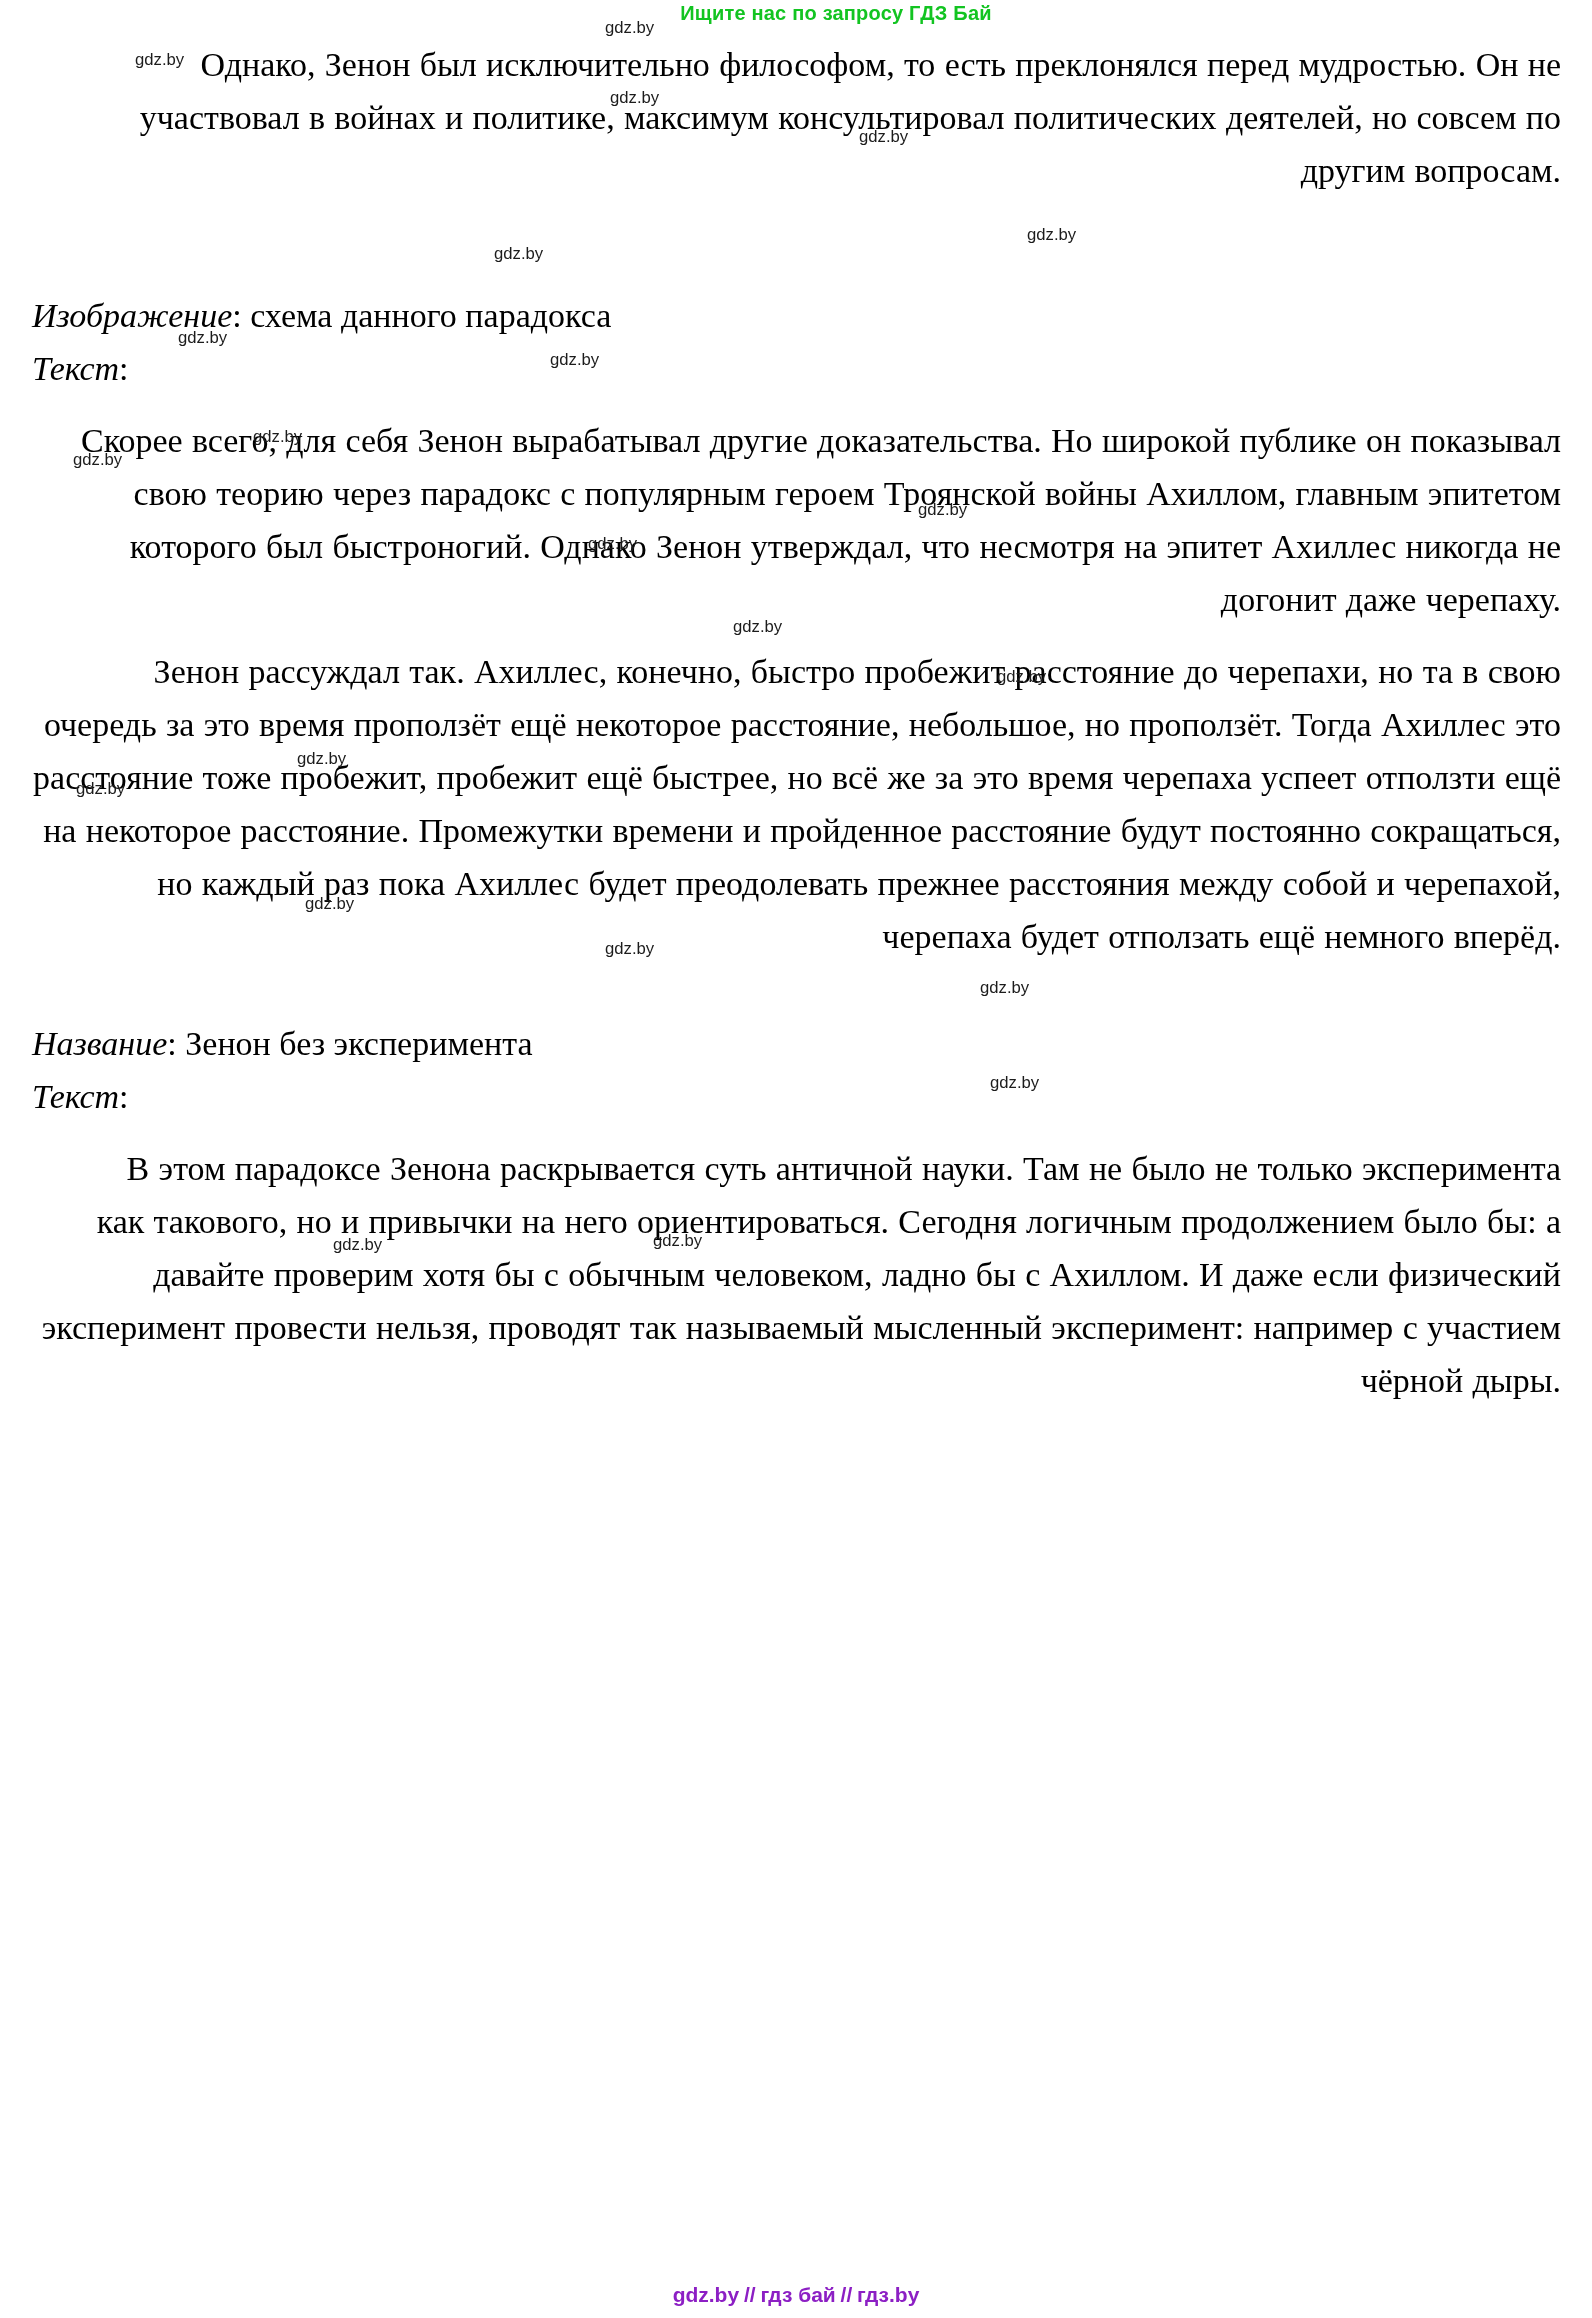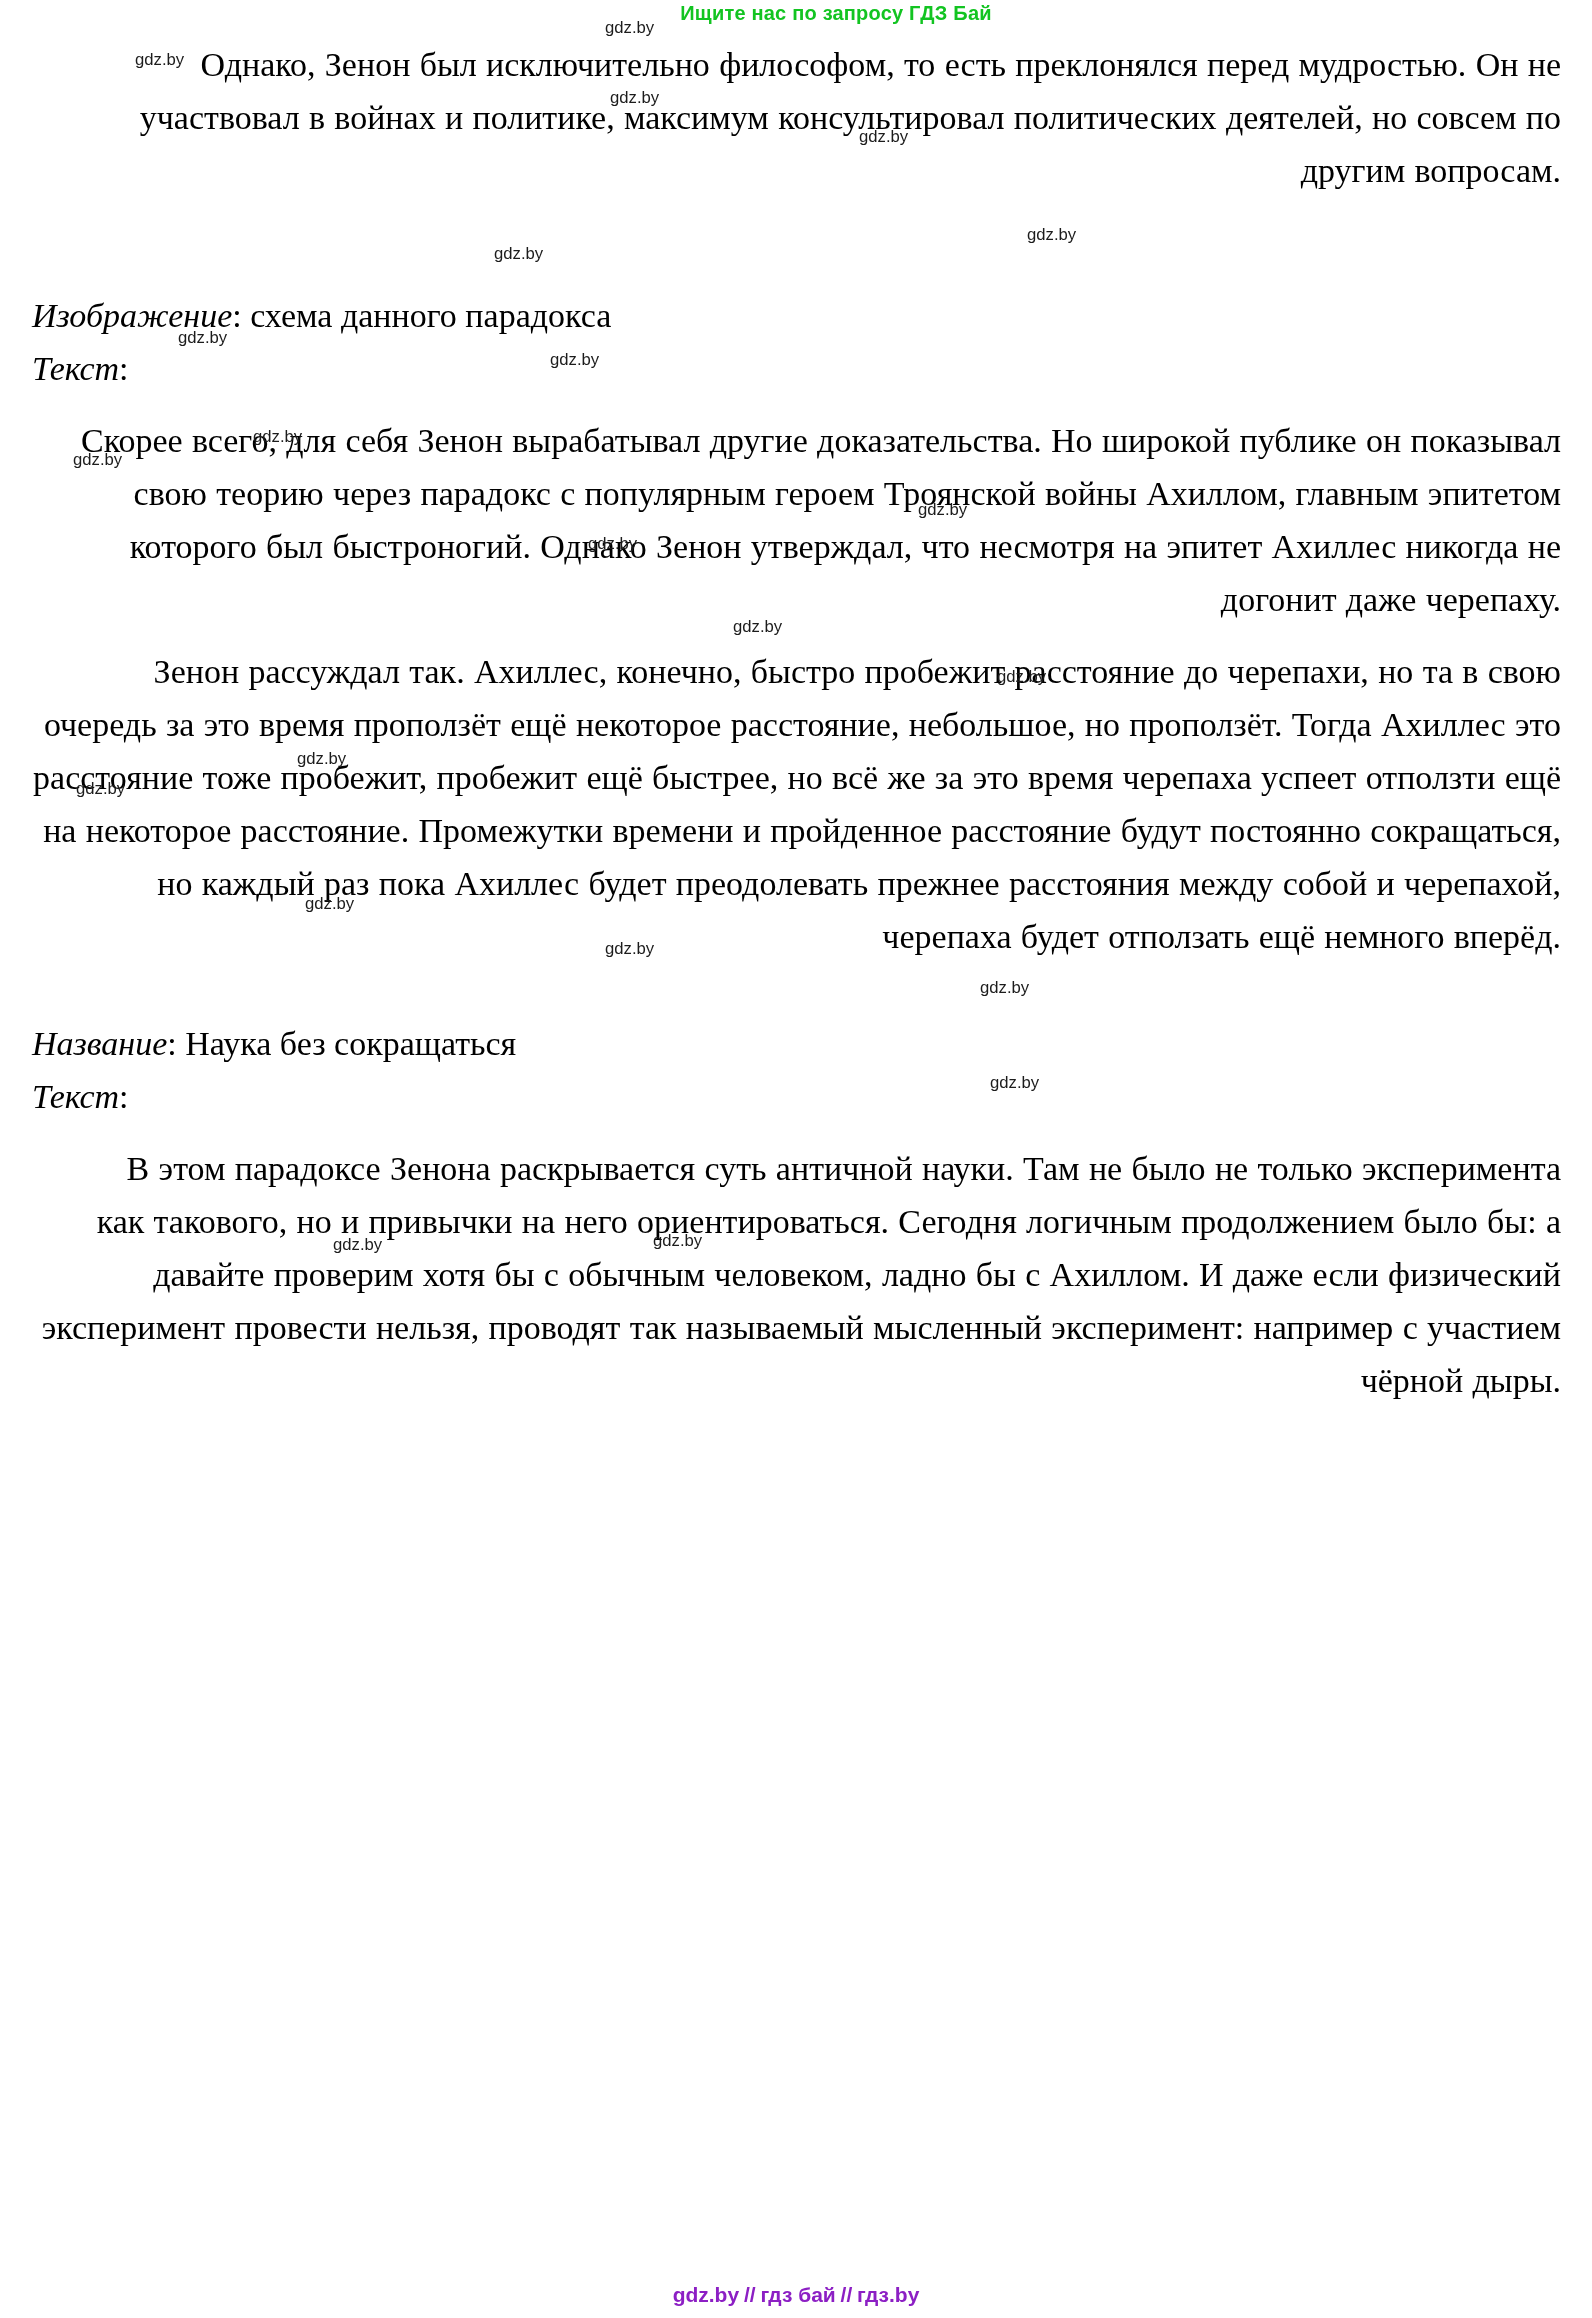--- a/index.html
+++ b/index.html
@@ -112,21 +112,21 @@
   <div class="gap-sm"></div>
 
   <p class="para indent">Скорее всего, для себя Зенон вырабатывал другие доказательства. Но широкой публике он показывал свою теорию через парадокс с популярным героем Троянской войны Ахиллом, главным эпитетом которого был быстроногий. Однако Зенон утверждал, что несмотря на эпитет Ахиллес никогда не догонит даже черепаху.</p>
   <div class="gap-sm"></div>
   <p class="para indent">Зенон рассуждал так. Ахиллес, конечно, быстро пробежит расстояние до черепахи, но та в свою очередь за это время проползёт ещё некоторое расстояние, небольшое, но проползёт. Тогда Ахиллес это расстояние тоже пробежит, пробежит ещё быстрее, но всё же за это время черепаха успеет отползти ещё на некоторое расстояние. Промежутки времени и пройденное расстояние будут постоянно сокращаться, но каждый раз пока Ахиллес будет преодолевать прежнее расстояния между собой и черепахой, черепаха будет отползать ещё немного вперёд.</p>
 
   <div class="gap-lg"></div>
 
   <p class="meta-line">
     <span class="meta-label">Название</span><span>:</span>
-    <span>Наука без сокращаться</span>
+    <span>Зенон без эксперимента</span>
   </p>
   <p class="meta-line">
     <span class="meta-label">Текст</span><span>:</span>
   </p>
 
   <div class="gap-sm"></div>
 
   <p class="para indent">В этом парадоксе Зенона раскрывается суть античной науки. Там не было не только эксперимента как такового, но и привычки на него ориентироваться. Сегодня логичным продолжением было бы: а давайте проверим хотя бы с обычным человеком, ладно бы с Ахиллом. И даже если физический эксперимент провести нельзя, проводят так называемый мысленный эксперимент: например с участием чёрной дыры.</p>
 
 </div>

